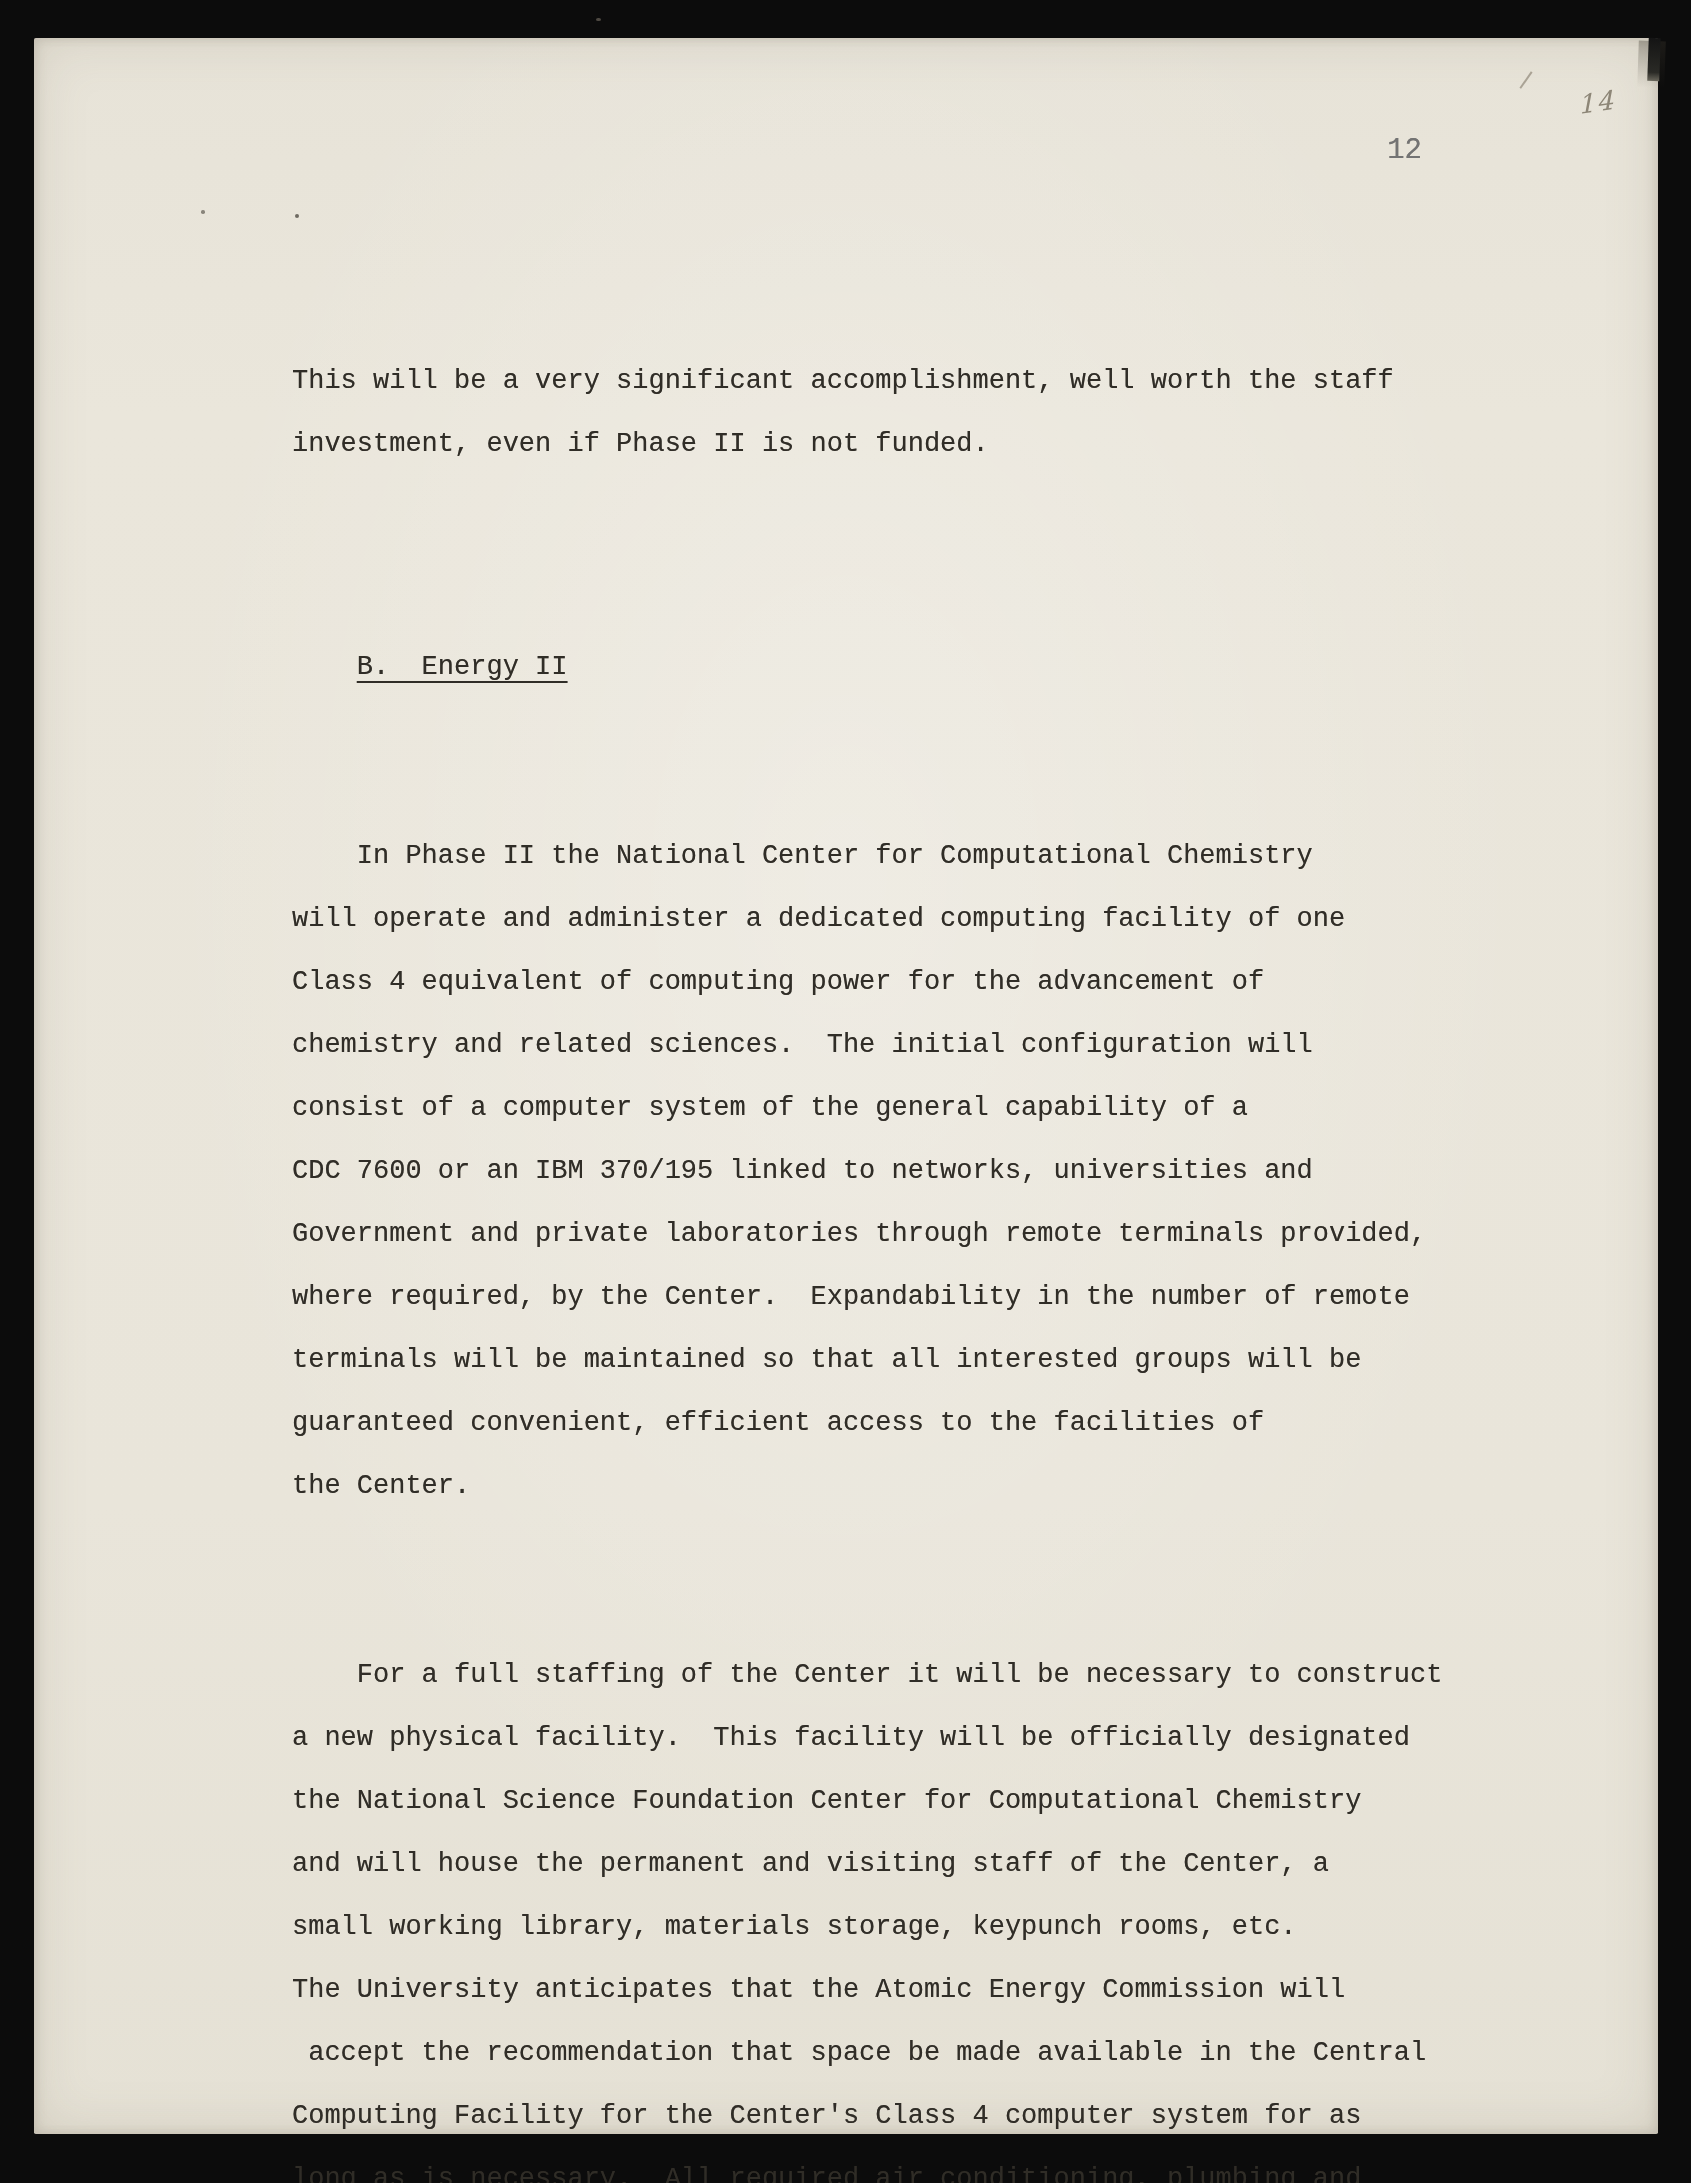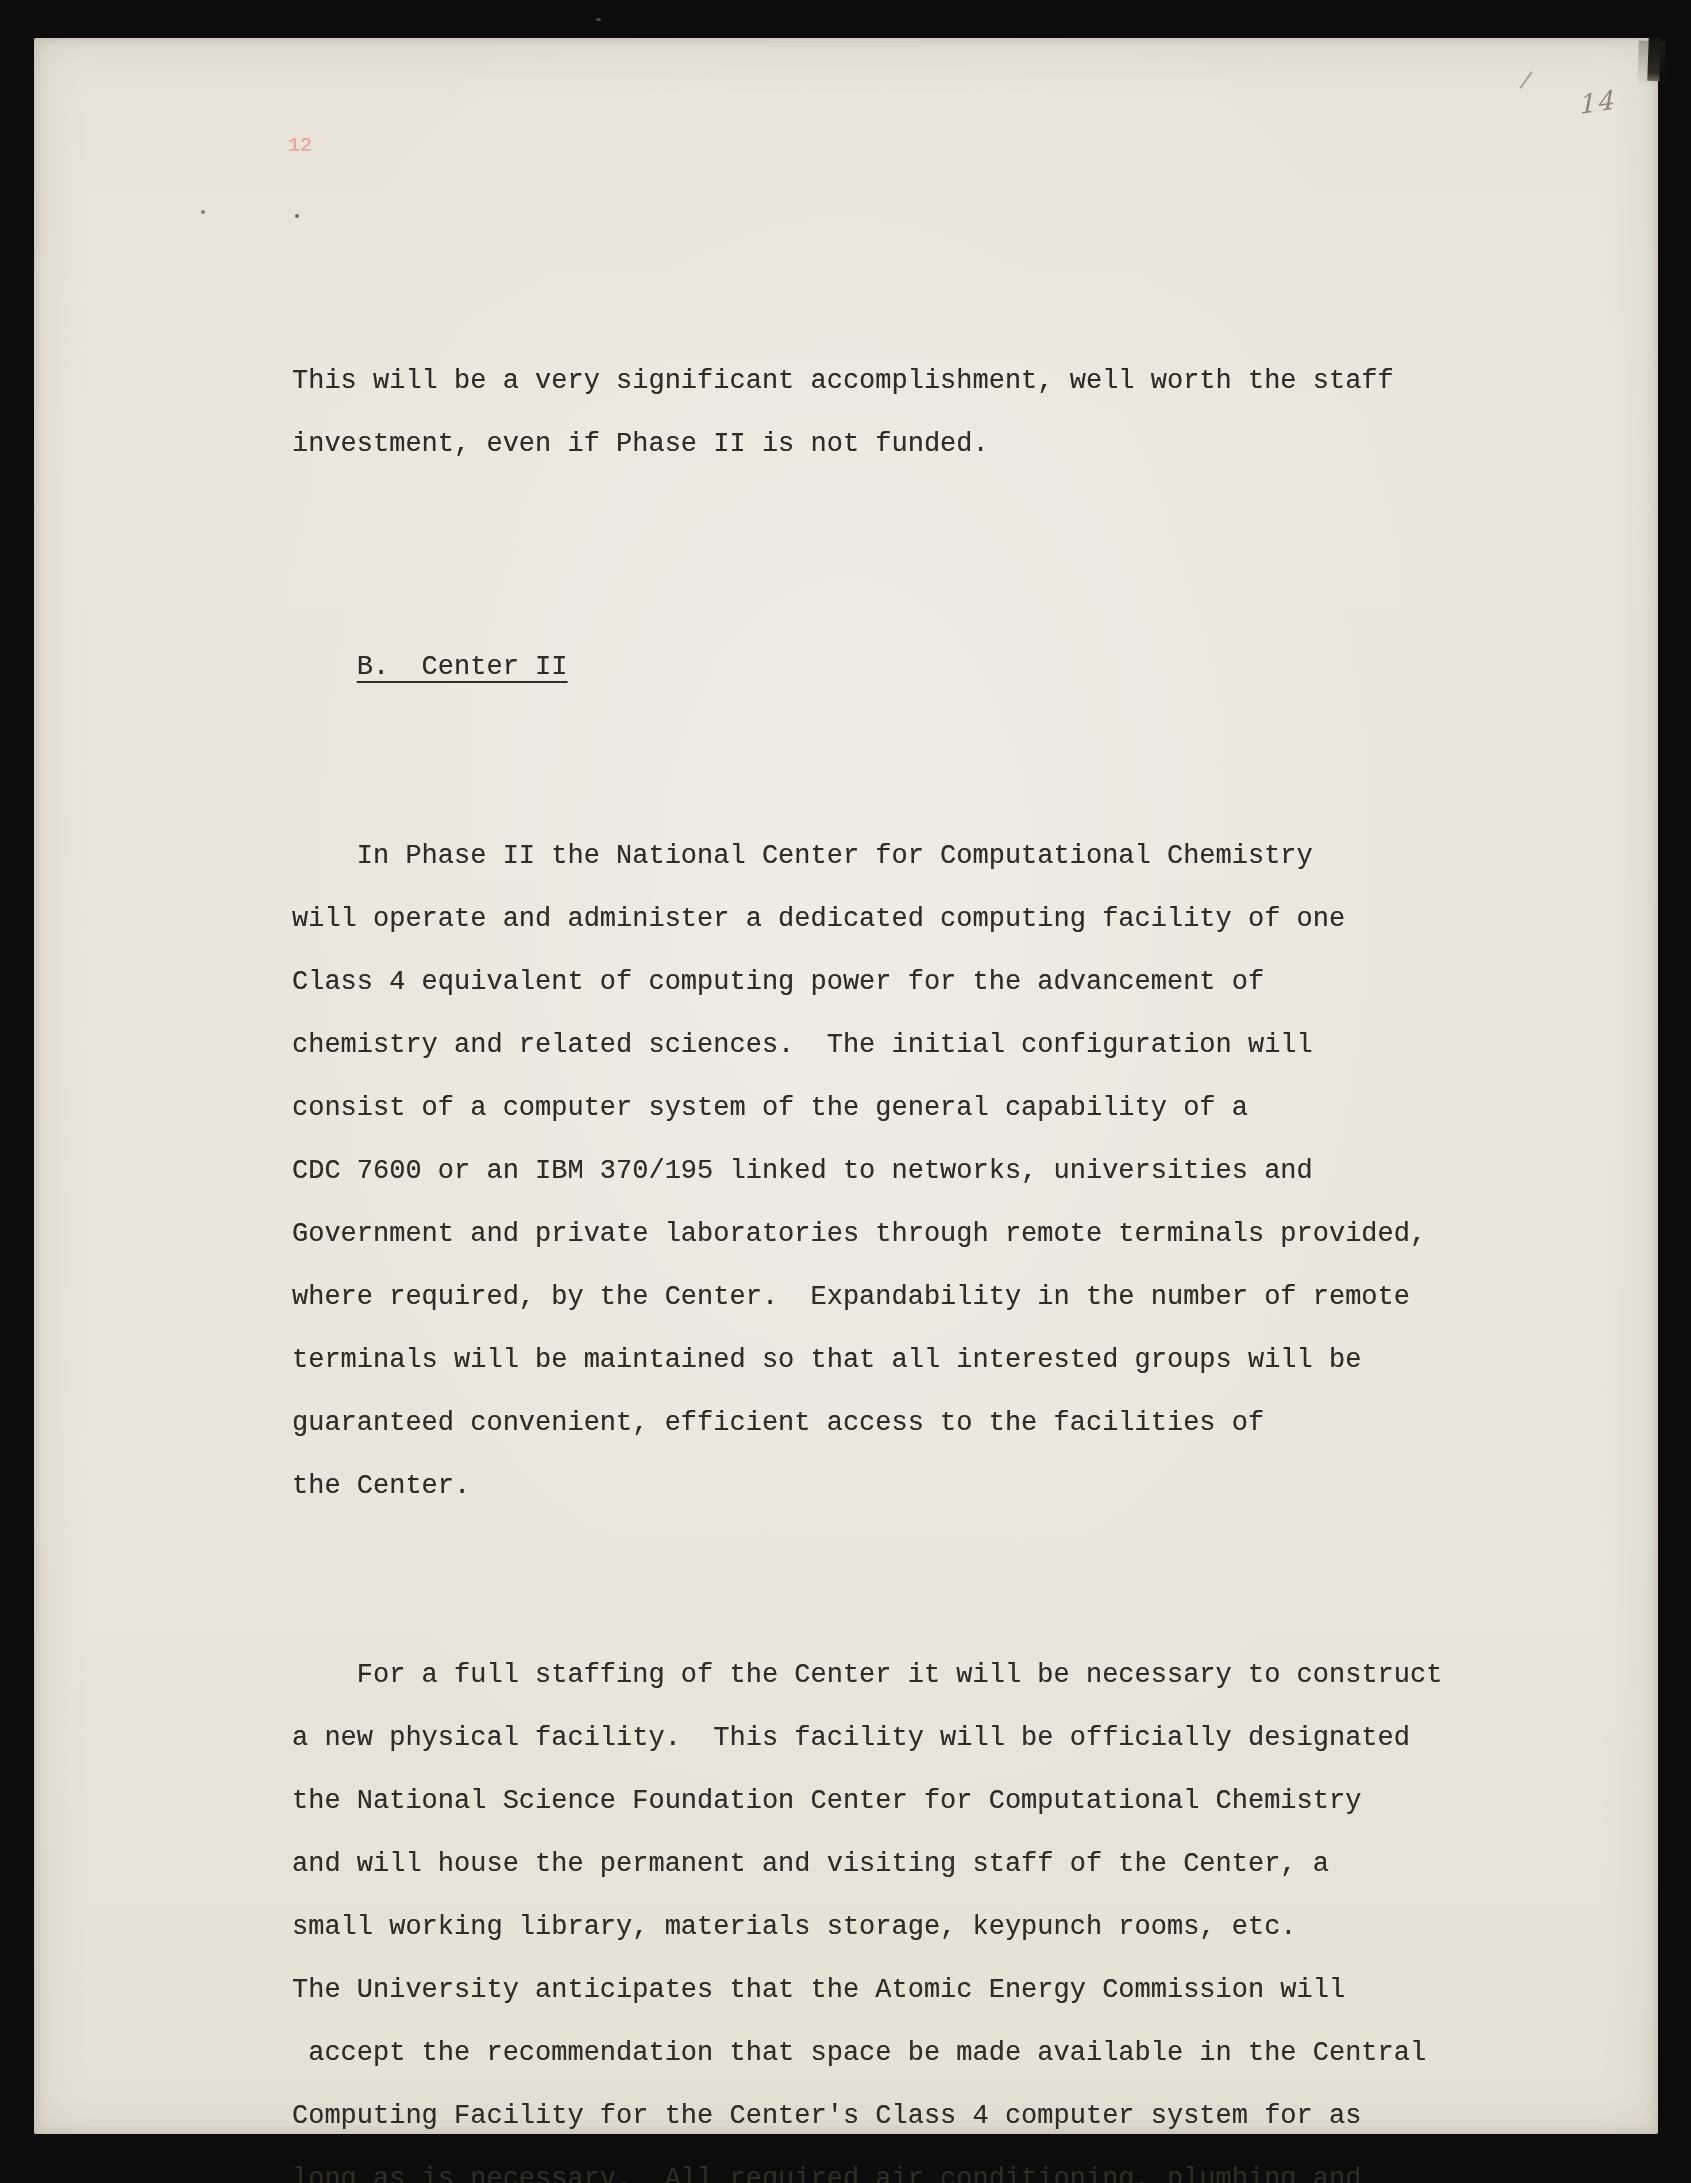--- a/index.html
+++ b/index.html
@@ -33,23 +33,23 @@
       inset 0 0 53px rgba(120,110,90,0.18),
       inset 3.5px 0 10.6px rgba(80,70,55,0.10),
       inset -3.5px 0 10.6px rgba(80,70,55,0.10);
     border-radius: 1.8px;
   }
   .page-number {
     position: absolute;
     top: 134px;
     left: 288px;
     width: 1134px;
-    text-align: left;
-    font-size: 20px;
-    color: #fca5a5;
+    text-align: right;
+    font-size: 29px;
+    color: #737373;
     text-shadow: 0 0 0.6px rgba(40,35,30,0.45);
   }
   .handwritten-note {
     position: absolute;
     top: 87px;
     left: 1580px;
     font-family: "DejaVu Serif", serif;
     font-style: italic;
     font-size: 26px;
     color: #8d867а;
@@ -132,21 +132,21 @@
   <div class="bookmark-tab"></div>
   <div class="scratch"></div>
 
   <div class="page-number">12</div>
 
   <div class="handwritten-note">14</div>
 
   <div class="content">
     <p class="paragraph">This will be a very significant accomplishment, well worth the staff
 investment, even if Phase II is not funded.</p>
-    <p class="section-heading"><span>    </span><span class="underlined">B.  Center II</span></p>
+    <p class="section-heading"><span>    </span><span class="underlined">B.  Energy II</span></p>
     <p class="paragraph">    In Phase II the National Center for Computational Chemistry
 will operate and administer a dedicated computing facility of one
 Class 4 equivalent of computing power for the advancement of
 chemistry and related sciences.  The initial configuration will
 consist of a computer system of the general capability of a
 CDC 7600 or an IBM 370/195 linked to networks, universities and
 Government and private laboratories through remote terminals provided,
 where required, by the Center.  Expandability in the number of remote
 terminals will be maintained so that all interested groups will be
 guaranteed convenient, efficient access to the facilities of

